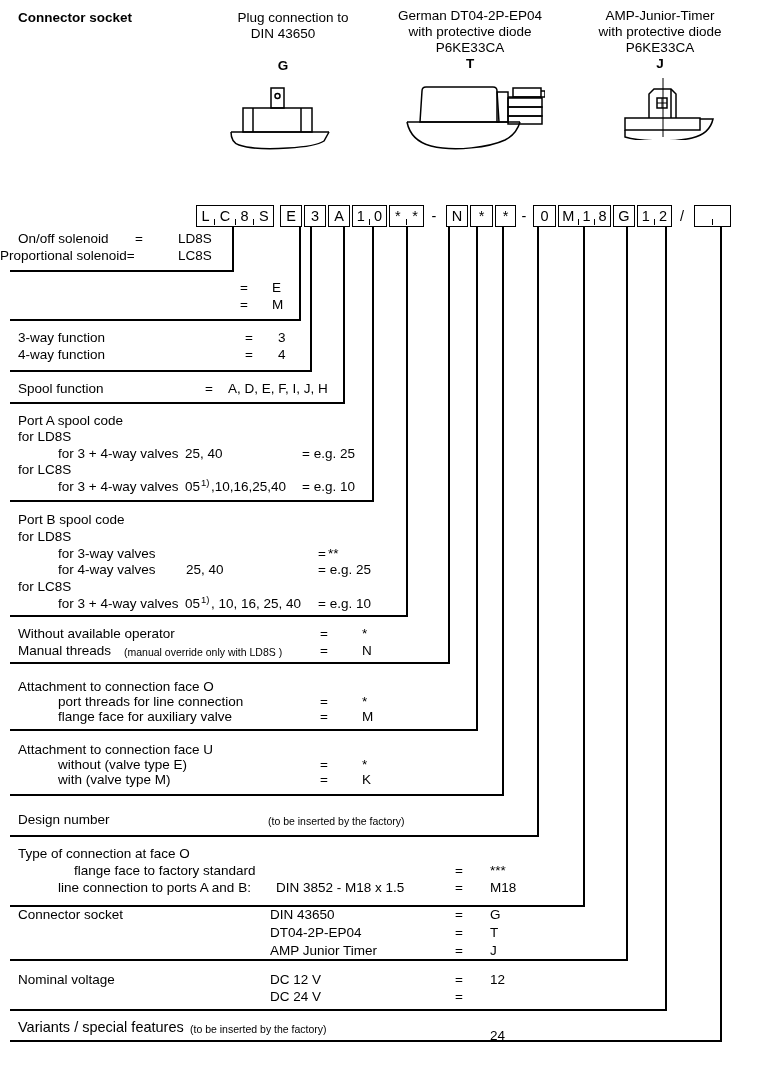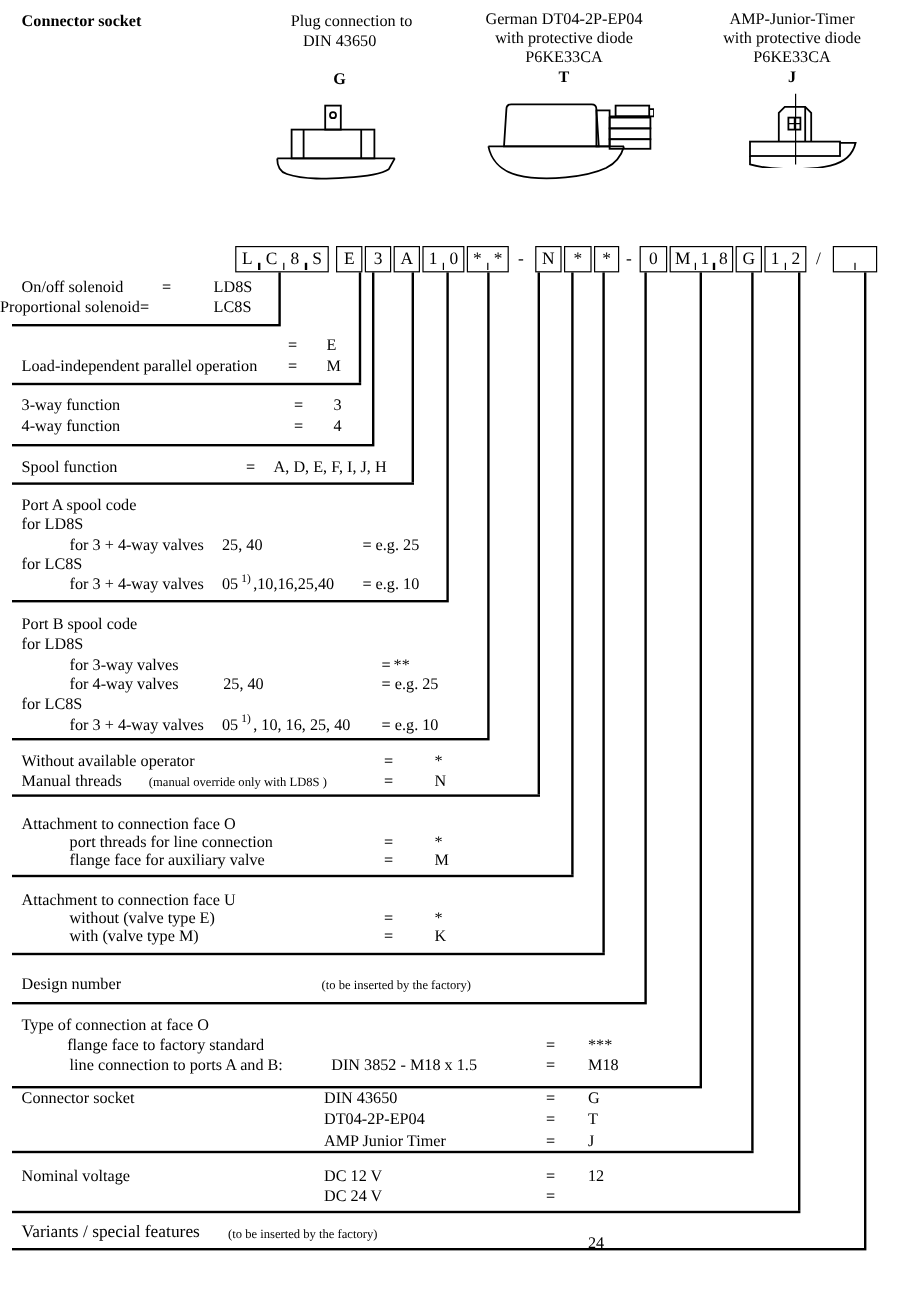--- a/index.html
+++ b/index.html
@@ -1,17 +1,17 @@
 <!DOCTYPE html>
 <html><head>
 <meta charset="utf-8">
 <style>
   html,body{margin:0;padding:0;background:#fff;}
   #page{position:relative;width:760px;height:1083px;background:#fff;overflow:hidden;
-        font-family:Liberation Serif, serif;color:#000;}
+        font-family:Liberation Sans, sans-serif;color:#000;}
   .t{position:absolute;font-size:13.5px;line-height:16px;white-space:nowrap;color:#000;}
   .b{font-weight:bold;}
   .small{font-size:10.5px;line-height:13px;}
   .fn{font-size:11px;}
   .sup{font-size:9.5px;}
   .ctr{transform:translateX(-50%);text-align:center;}
   .vline{position:absolute;width:1.5px;background:#000;}
   .hline{position:absolute;height:1.5px;background:#000;left:10px;}
   .codebox{position:absolute;top:205px;height:22px;box-sizing:border-box;border:1.5px solid #000;
            display:flex;align-items:center;justify-content:space-evenly;font-size:14.5px;}
@@ -168,21 +168,20 @@
   <div class="hline" style="top:1040px;width:711.5px"></div>
 
   <span class="t" style="left:18px;top:231px">On/off solenoid</span>
   <span class="t" style="left:135px;top:231px">=</span>
   <span class="t" style="left:178px;top:231px">LD8S</span>
   <span class="t" style="left:0;top:248px">Proportional solenoid=</span>
   <span class="t" style="left:178px;top:248px">LC8S</span>
 
   <span class="t" style="left:240px;top:280px">=</span>
   <span class="t" style="left:272px;top:280px">E</span>
-  <span class="t" style="left:18px;top:297px">Load-independent parallel operation</span>
   <span class="t" style="left:240px;top:297px">=</span>
   <span class="t" style="left:272px;top:297px">M</span>
 
   <span class="t" style="left:18px;top:330px">3-way function</span>
   <span class="t" style="left:245px;top:330px">=</span>
   <span class="t" style="left:278px;top:330px">3</span>
   <span class="t" style="left:18px;top:347px">4-way function</span>
   <span class="t" style="left:245px;top:347px">=</span>
   <span class="t" style="left:278px;top:347px">4</span>
 
@@ -238,21 +237,21 @@
   <span class="t" style="left:320px;top:757px">=</span>
   <span class="t" style="left:362px;top:757px">*</span>
   <span class="t" style="left:58px;top:772px">with (valve type M)</span>
   <span class="t" style="left:320px;top:772px">=</span>
   <span class="t" style="left:362px;top:772px">K</span>
 
   <span class="t" style="left:18px;top:812px">Design number</span>
   <span class="t small" style="left:268px;top:815px">(to be inserted by the factory)</span>
 
   <span class="t" style="left:18px;top:846px">Type of connection at face O</span>
-  <span class="t" style="left:56px;top:863px">flange face to factory standard</span>
+  <span class="t" style="left:74px;top:863px">flange face to factory standard</span>
   <span class="t" style="left:455px;top:863px">=</span>
   <span class="t" style="left:490px;top:863px">***</span>
   <span class="t" style="left:58px;top:880px">line connection to ports A and B:</span>
   <span class="t" style="left:276px;top:880px">DIN 3852 - M18 x 1.5</span>
   <span class="t" style="left:455px;top:880px">=</span>
   <span class="t" style="left:490px;top:880px">M18</span>
 
   <span class="t" style="left:18px;top:907px">Connector socket</span>
   <span class="t" style="left:270px;top:907px">DIN 43650</span>
   <span class="t" style="left:455px;top:907px">=</span>

